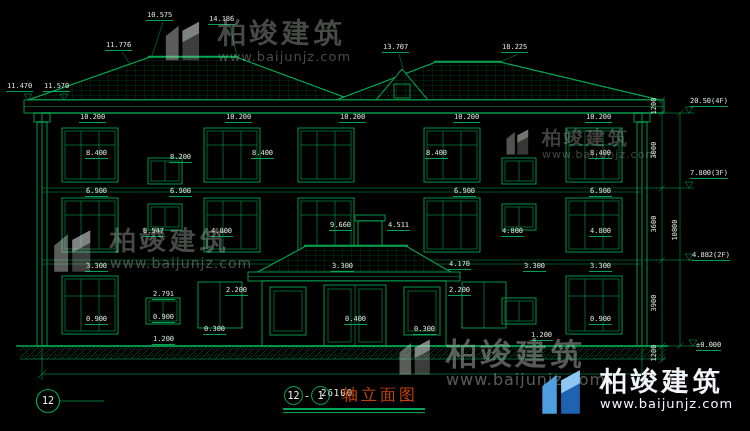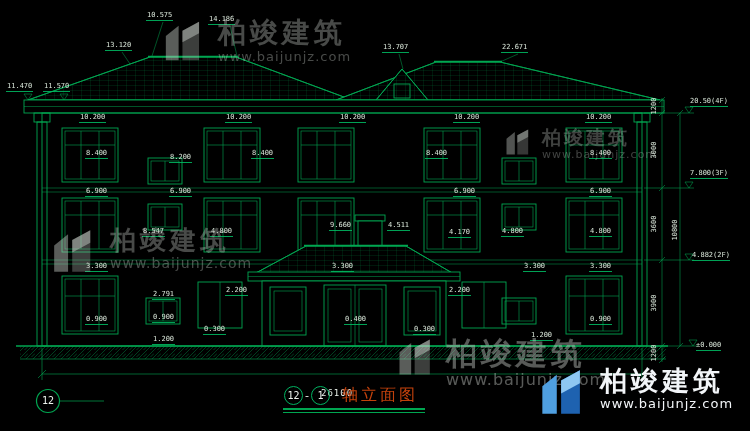--- a/index.html
+++ b/index.html
@@ -212,23 +212,23 @@
       <text transform="rotate(-90 656 224)" x="656" y="224">3600</text>
       <text transform="rotate(-90 656 303)" x="656" y="303">3900</text>
       <text transform="rotate(-90 656 353)" x="656" y="353">1200</text>
       <text transform="rotate(-90 677 230)" x="677" y="230">10800</text>
       <text x="48" y="404" font-size="10" fill="#eef3ee">12</text>
     </g>
   </svg>
 
   <span class="dim" style="left:146px;top:11px">10.575</span>
   <span class="dim" style="left:208px;top:15px">14.186</span>
-  <span class="dim" style="left:105px;top:41px">13.120</span>
+  <span class="dim" style="left:105px;top:41px">11.776</span>
   <span class="dim" style="left:382px;top:43px">13.707</span>
-  <span class="dim" style="left:501px;top:43px">22.671</span>
+  <span class="dim" style="left:501px;top:43px">18.225</span>
   <span class="dim" style="left:6px;top:82px">11.470</span>
   <span class="dim" style="left:43px;top:82px">11.570</span>
   <span class="dim" style="left:79px;top:113px">10.200</span>
   <span class="dim" style="left:225px;top:113px">10.200</span>
   <span class="dim" style="left:339px;top:113px">10.200</span>
   <span class="dim" style="left:453px;top:113px">10.200</span>
   <span class="dim" style="left:585px;top:113px">10.200</span>
   <span class="dim" style="left:85px;top:149px">8.400</span>
   <span class="dim" style="left:169px;top:153px">8.200</span>
   <span class="dim" style="left:251px;top:149px">8.400</span>
@@ -237,21 +237,21 @@
   <span class="dim" style="left:85px;top:187px">6.900</span>
   <span class="dim" style="left:169px;top:187px">6.900</span>
   <span class="dim" style="left:453px;top:187px">6.900</span>
   <span class="dim" style="left:589px;top:187px">6.900</span>
   <span class="dim" style="left:142px;top:227px">8.547</span>
   <span class="dim" style="left:210px;top:227px">4.800</span>
   <span class="dim" style="left:501px;top:227px">4.800</span>
   <span class="dim" style="left:589px;top:227px">4.800</span>
   <span class="dim" style="left:329px;top:221px">9.660</span>
   <span class="dim" style="left:387px;top:221px">4.511</span>
-  <span class="dim" style="left:448px;top:228px">4.170</span>
+  <span class="dim" style="left:448px;top:260px">4.170</span>
   <span class="dim" style="left:85px;top:262px">3.300</span>
   <span class="dim" style="left:331px;top:262px">3.300</span>
   <span class="dim" style="left:523px;top:262px">3.300</span>
   <span class="dim" style="left:589px;top:262px">3.300</span>
   <span class="dim" style="left:225px;top:286px">2.200</span>
   <span class="dim" style="left:448px;top:286px">2.200</span>
   <span class="dim" style="left:152px;top:290px">2.791</span>
   <span class="dim" style="left:85px;top:315px">0.900</span>
   <span class="dim" style="left:152px;top:313px">0.900</span>
   <span class="dim" style="left:589px;top:315px">0.900</span>

